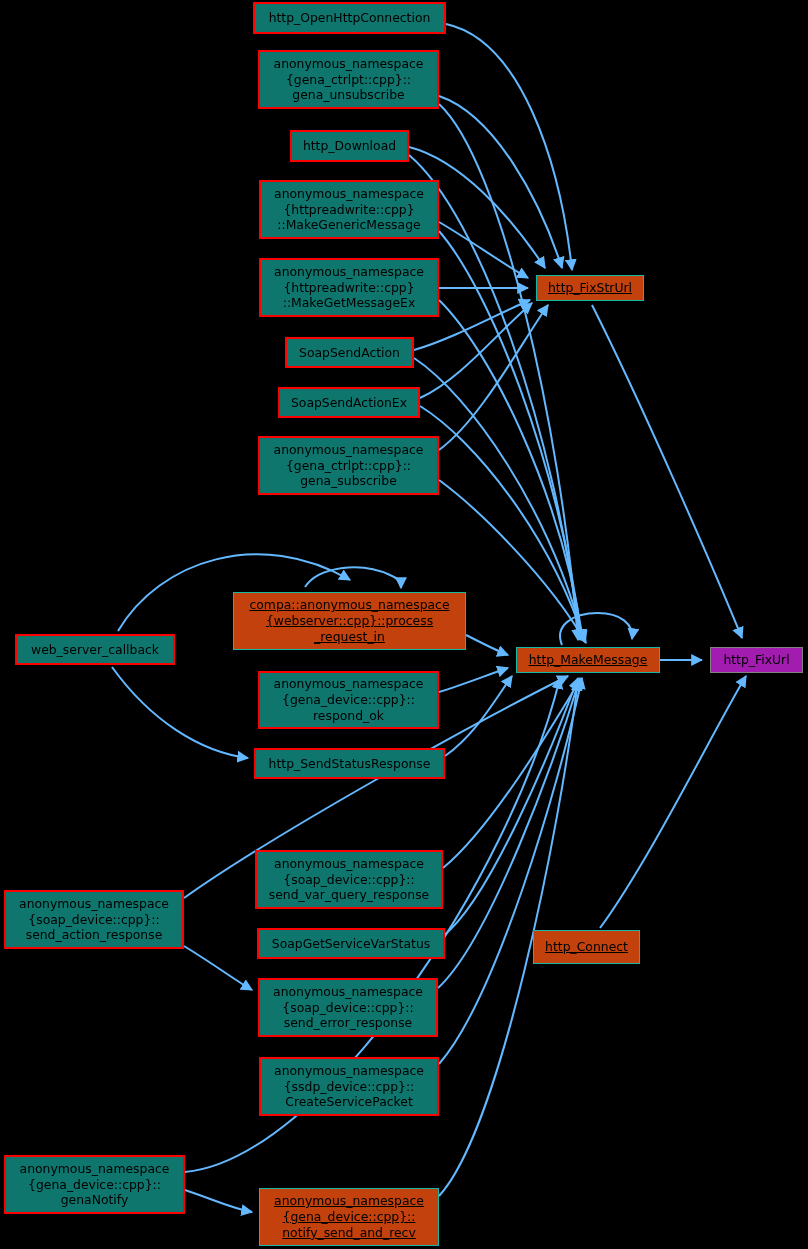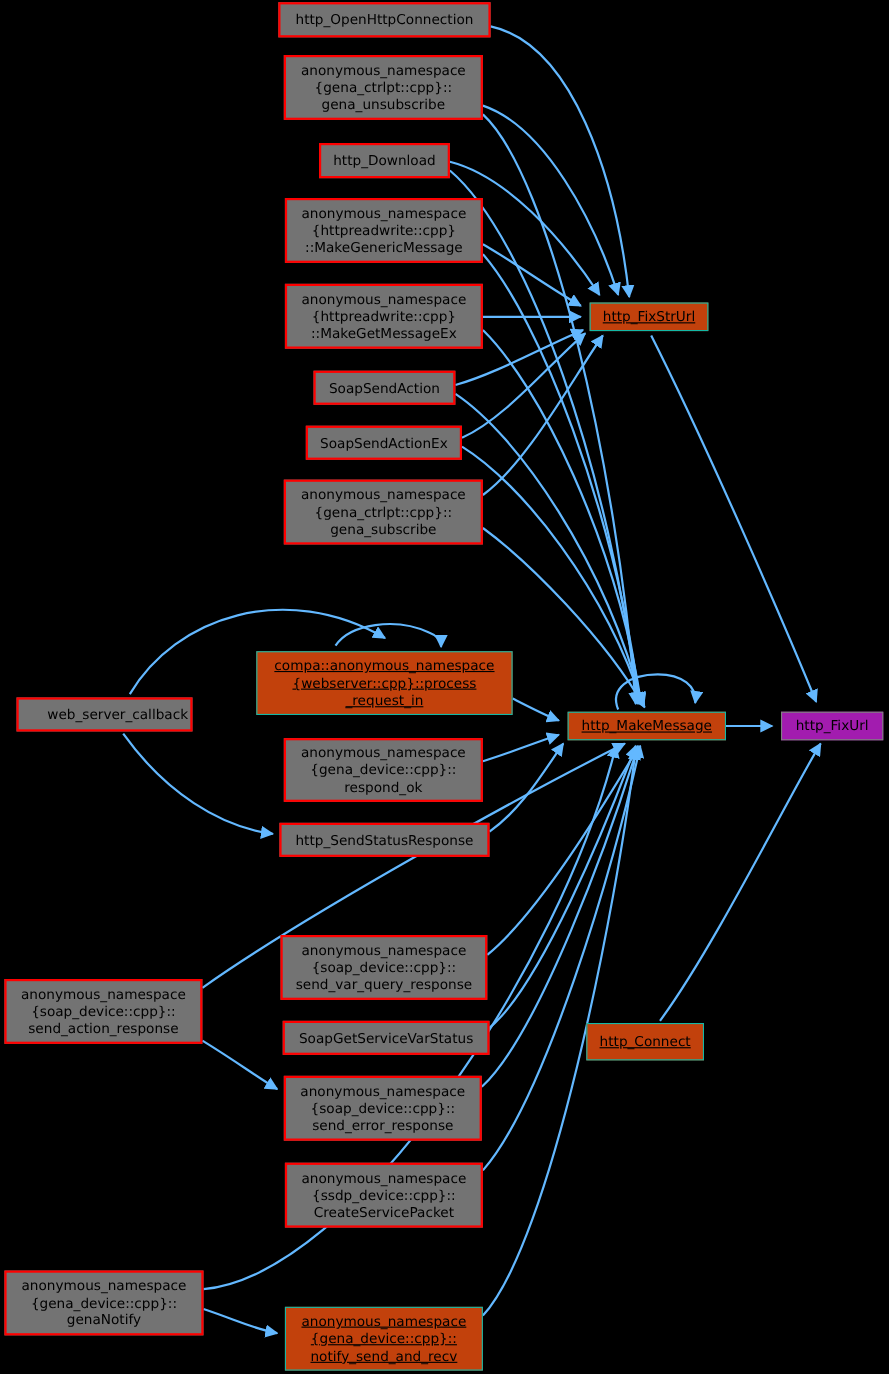--- a/index.html
+++ b/index.html
@@ -31,21 +31,21 @@
     justify-content: center;
     text-align: center;
     line-height: 1.27;
     color: #000000;
     font-size: 12.4px;
     letter-spacing: 0px;
     white-space: pre;
     padding: 0 2px;
   }
   .node.caller {
-    background: #737373;
+    background: #0f766e;
     border: 2px solid #ff0000;
   }
   .node.plain {
     background: #c2410c;
     border: 1px solid #14b8a6;
     text-decoration: underline;
   }
   .node.focus {
     background: #a21caf;
     border: 1px solid #808080;
@@ -136,21 +136,21 @@
     <span class="lbl">SoapSendAction</span>
   </div>
   <div class="node caller" style="left:278px;top:387px;width:142px;height:31px;">
     <span class="lbl">SoapSendActionEx</span>
   </div>
   <div class="node caller" style="left:258px;top:436px;width:181px;height:59px;">
     <span class="lbl">anonymous_namespace
 {gena_ctrlpt::cpp}::
 gena_subscribe</span>
   </div>
-  <div class="node caller" style="left:15px;top:634px;width:160px;height:31px;text-align:right;">
+  <div class="node caller" style="left:15px;top:634px;width:160px;height:31px;">
     <span class="lbl">web_server_callback</span>
   </div>
   <div class="node plain" style="left:233px;top:592px;width:233px;height:58px;">
     <span class="lbl">compa::anonymous_namespace
 {webserver::cpp}::process
 _request_in</span>
   </div>
   <div class="node caller" style="left:258px;top:671px;width:181px;height:58px;">
     <span class="lbl">anonymous_namespace
 {gena_device::cpp}::

